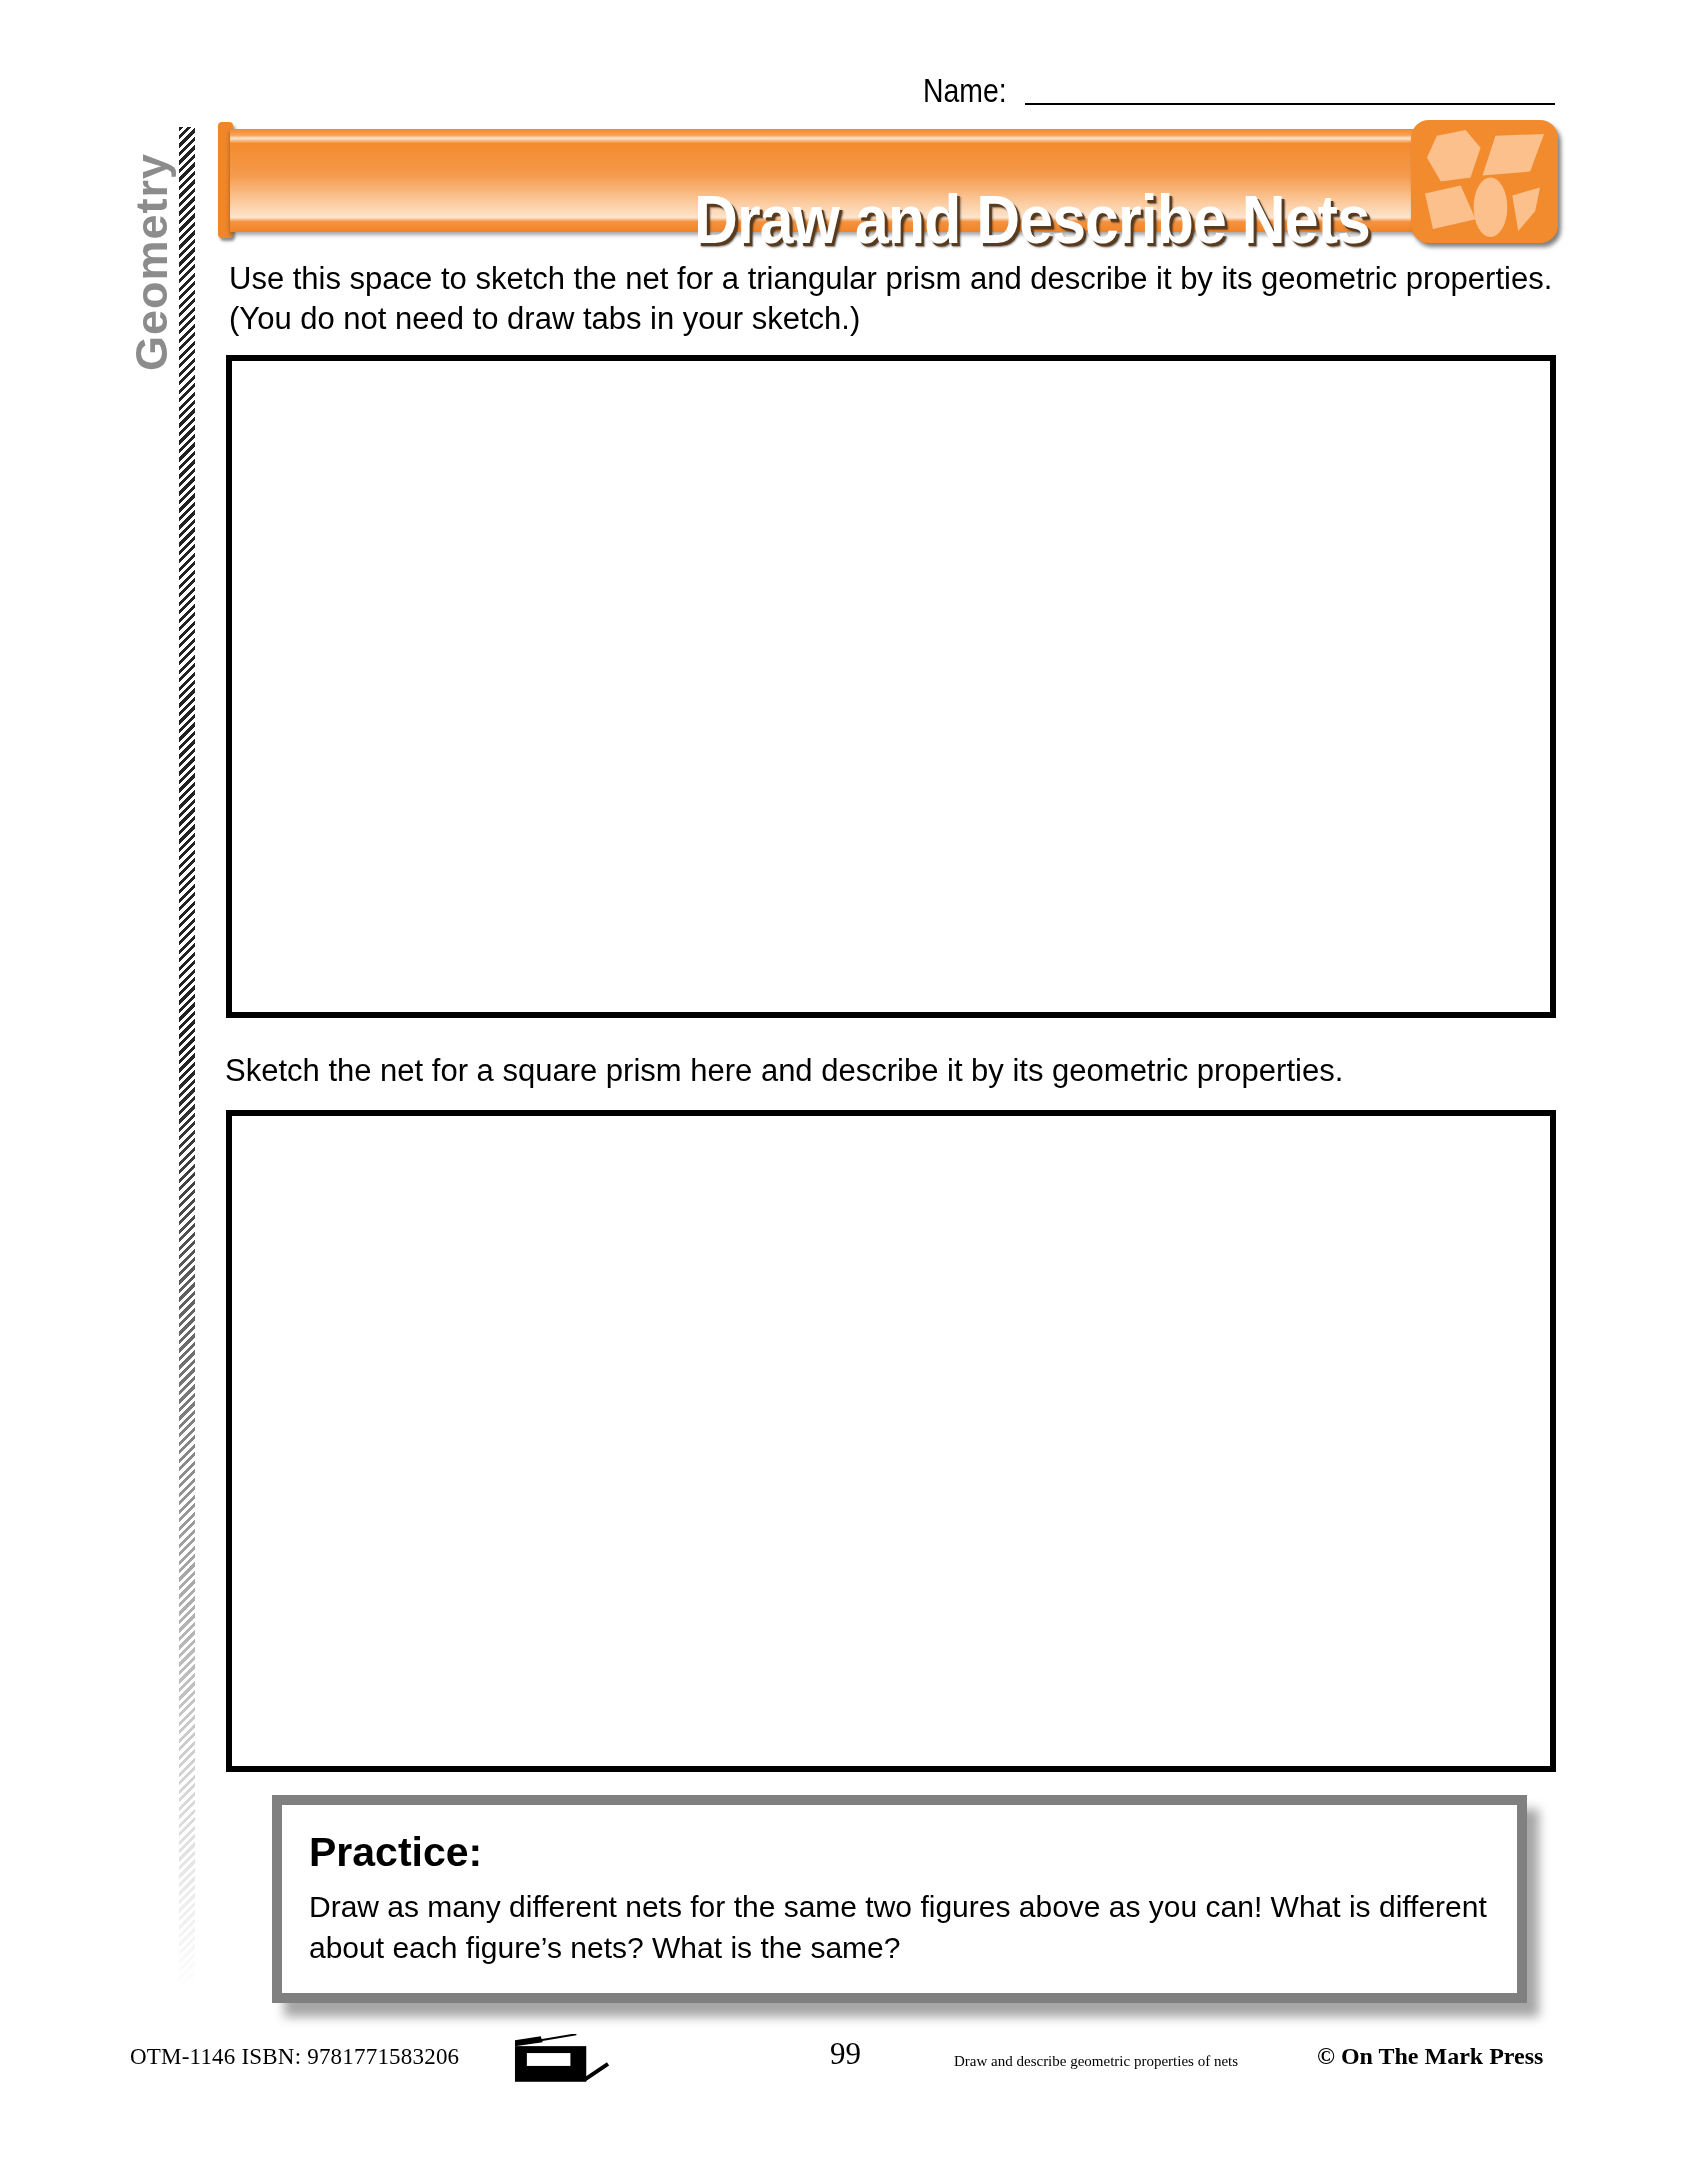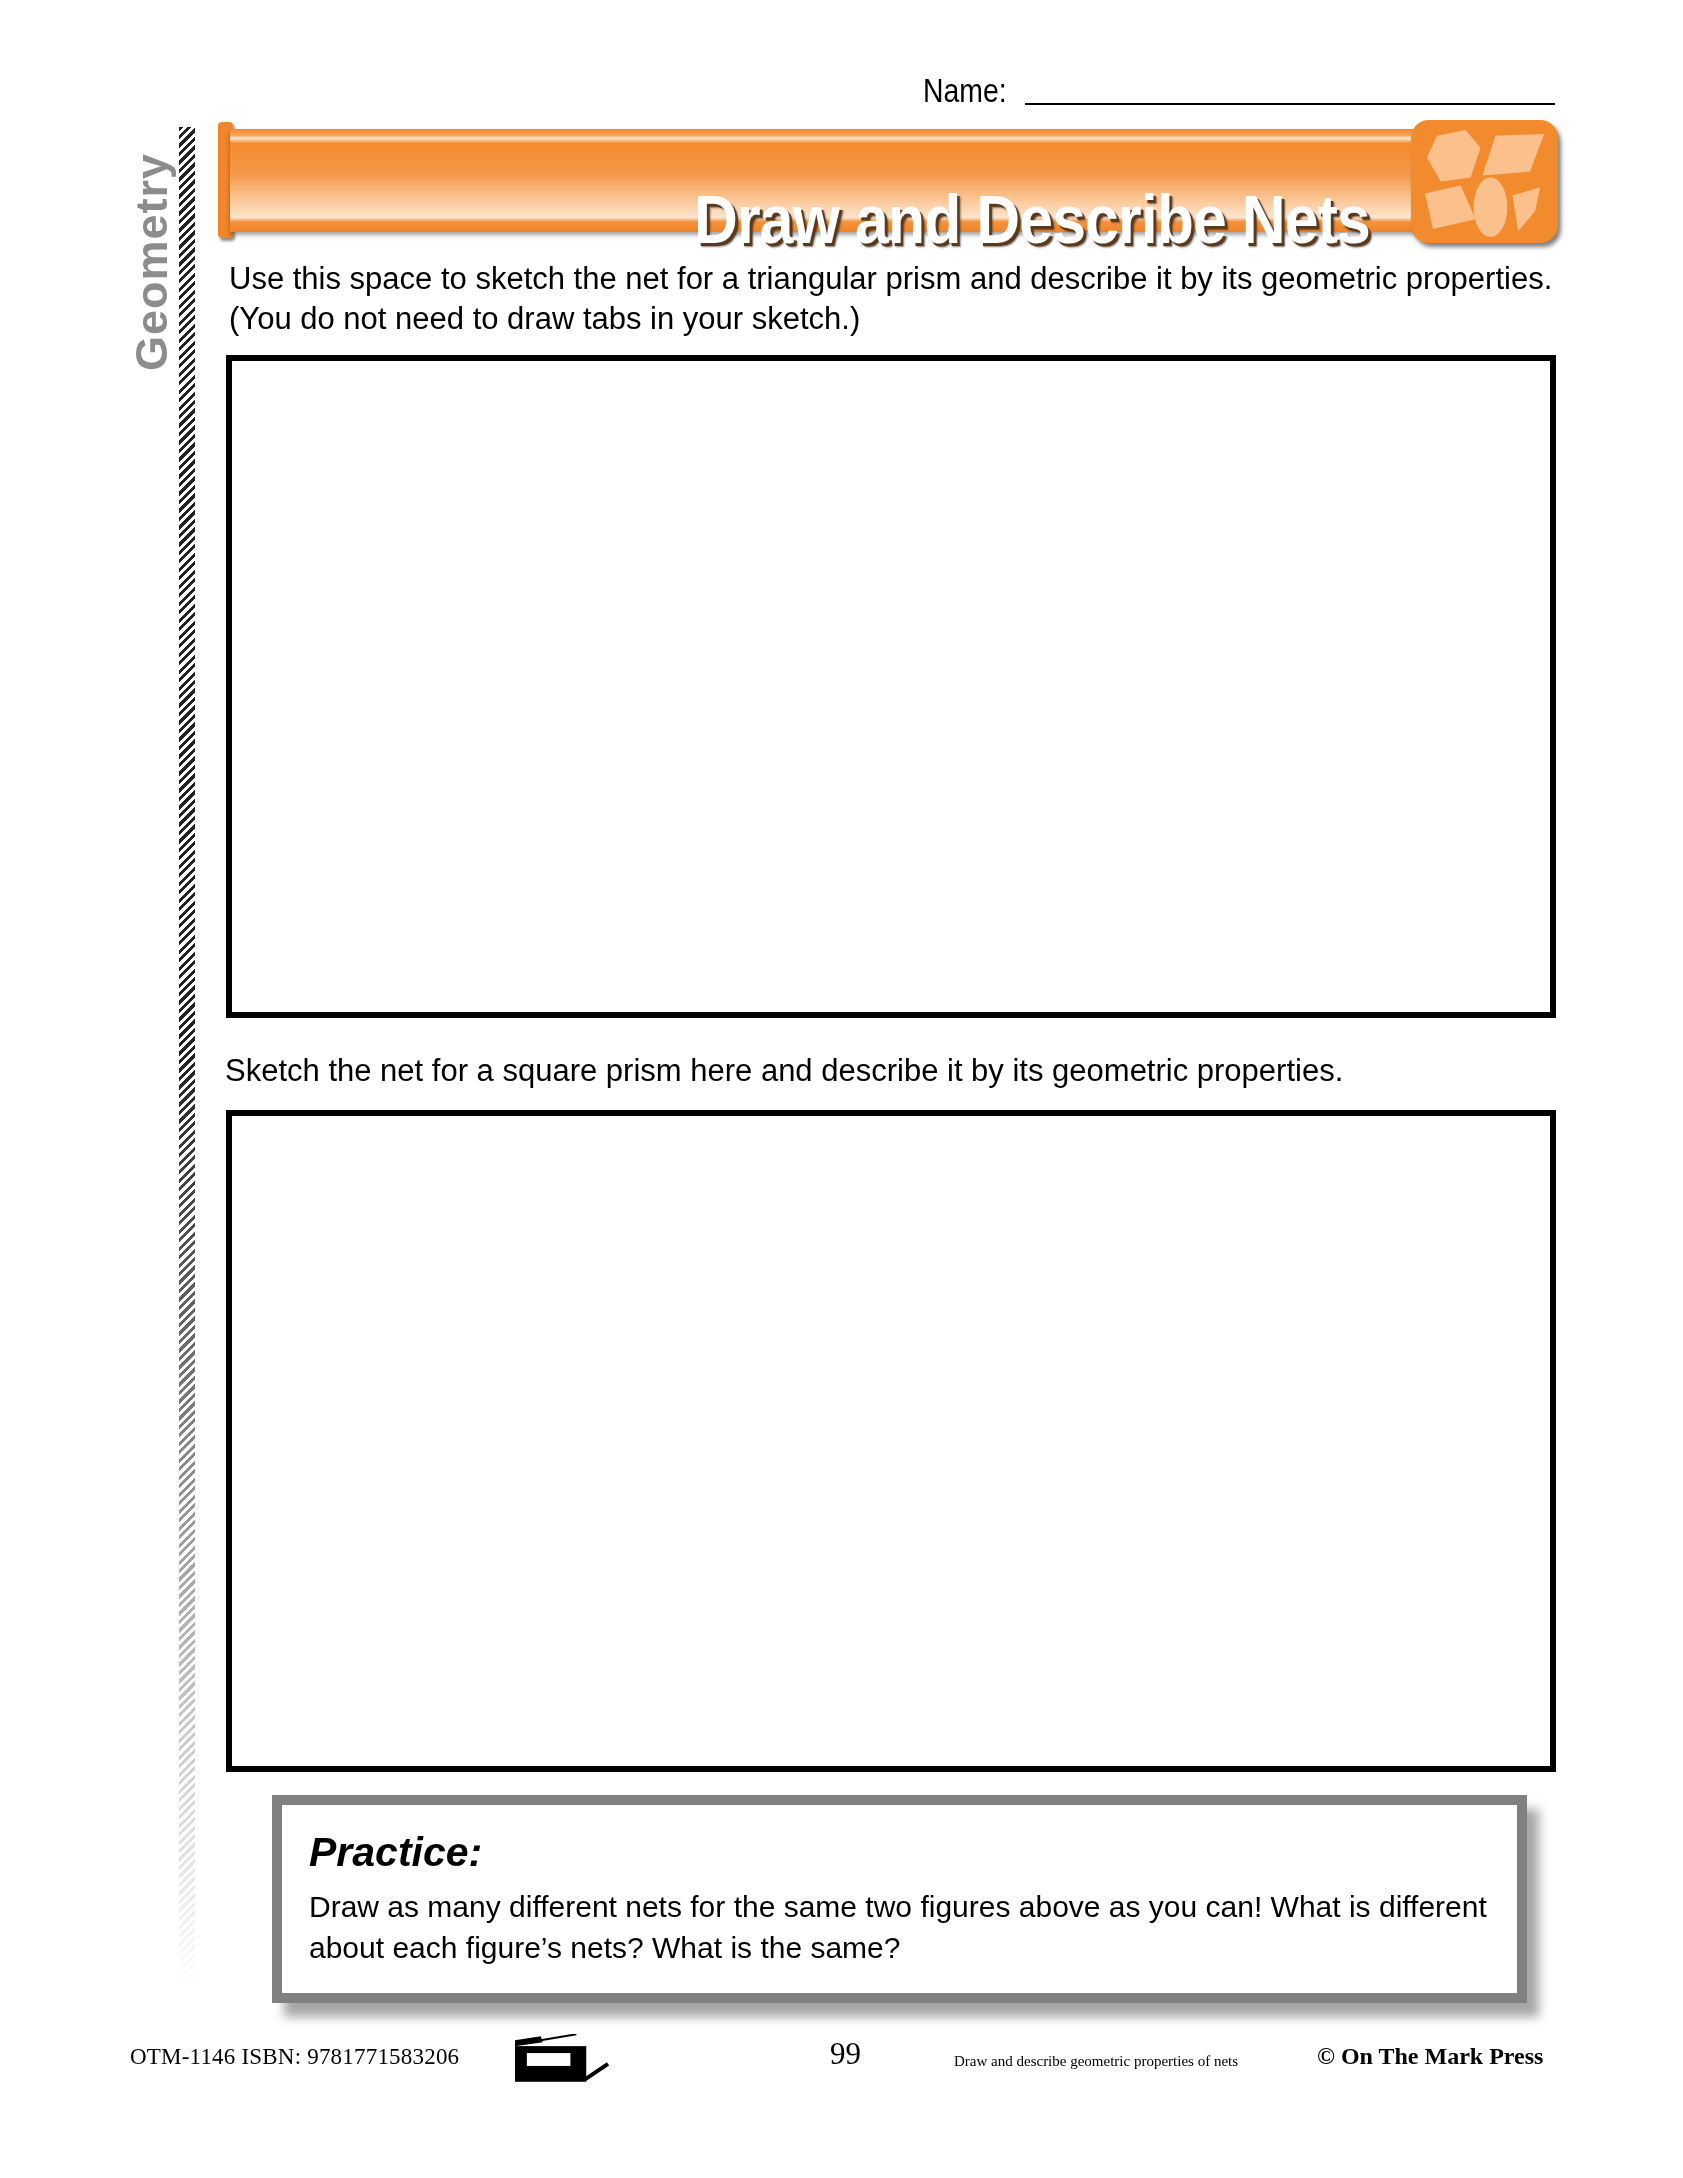--- a/index.html
+++ b/index.html
@@ -33,21 +33,21 @@
   .instr2 { left:225px; top:1051px; width:1327px; font-size:31px; line-height:40px; }
 
   
   .sketch { border:6px solid #000; box-sizing:border-box; background:#fff; }
   .box1 { left:226px; top:355px; width:1330px; height:663px; }
   .box2 { left:226px; top:1110px; width:1330px; height:662px; }
 
   
   .practice { left:272px; top:1795px; width:1255px; height:208px; border:10px solid #808080; box-sizing:border-box; background:#fff;
     box-shadow: 12px 14px 10px rgba(0,0,0,0.35); }
-  .practice-title { left:309px; top:1828px; font-weight:bold; font-size:41px; line-height:48px;font-style:italic; }
+  .practice-title { left:309px; top:1828px; font-weight:bold; font-size:41px; line-height:48px; }
   .practice-body { left:309px; top:1886px; width:1188px; font-size:30px; line-height:41px; }
 
   
   .footer-serif { font-family:"Liberation Serif", serif; }
   .footer-code { left:130px; top:2043px; font-size:23px; font-weight:normal; line-height:28px; white-space:nowrap; letter-spacing:0.2px; }
   .copier { left:513px; top:2034px; width:97px; height:50px; }
   .page-num { left:830px; top:2037px; font-size:31px; line-height:34px; }
   .footer-desc { left:954px; top:2047px; width:307px; font-size:15px; line-height:29px; }
   .copyright { left:1317px; top:2042px; font-size:24px; font-weight:bold; line-height:28px; white-space:nowrap; }
 </style>

